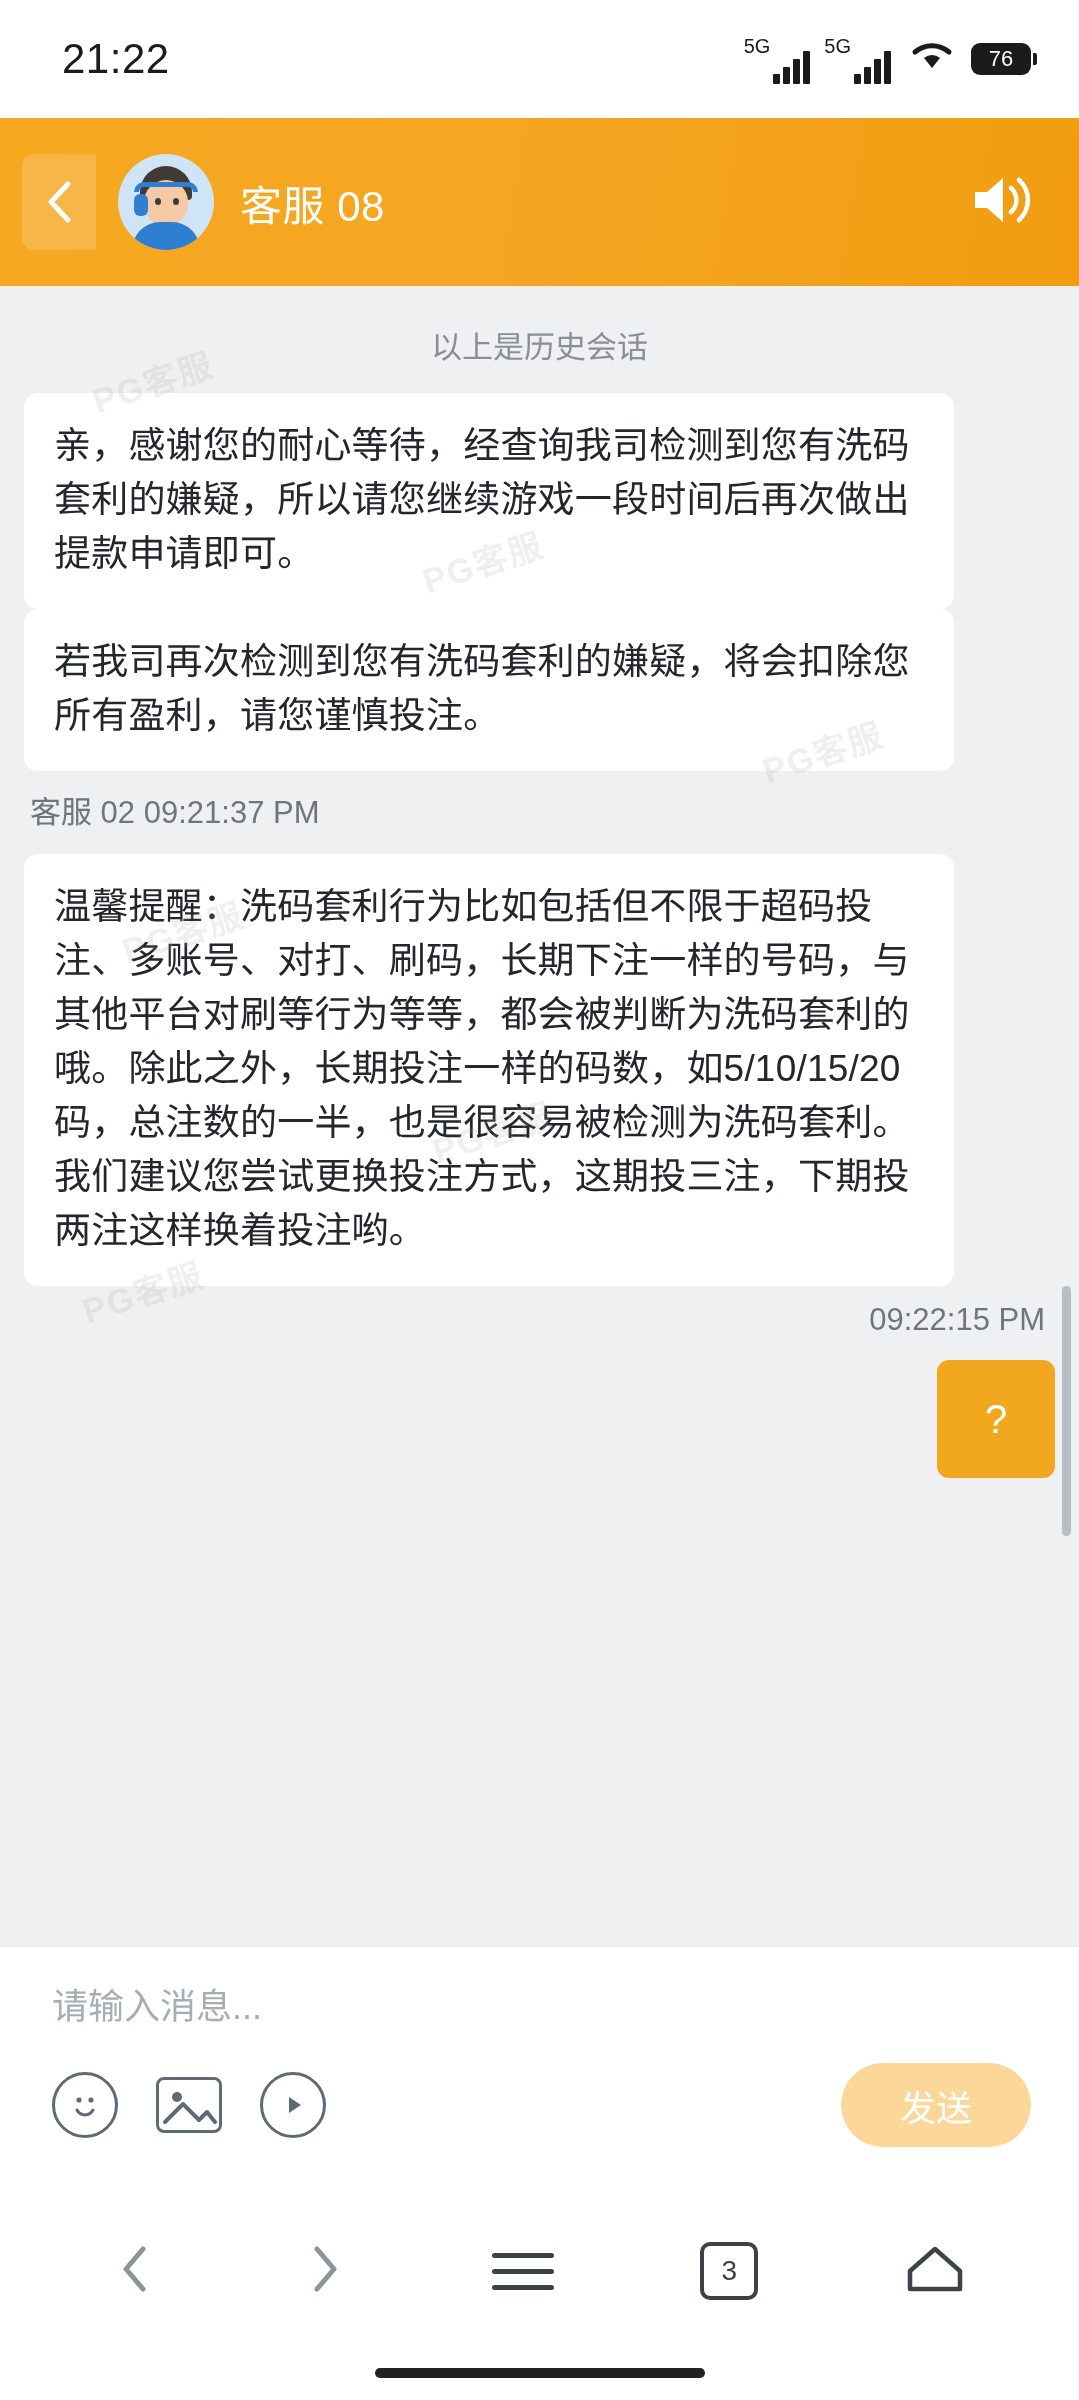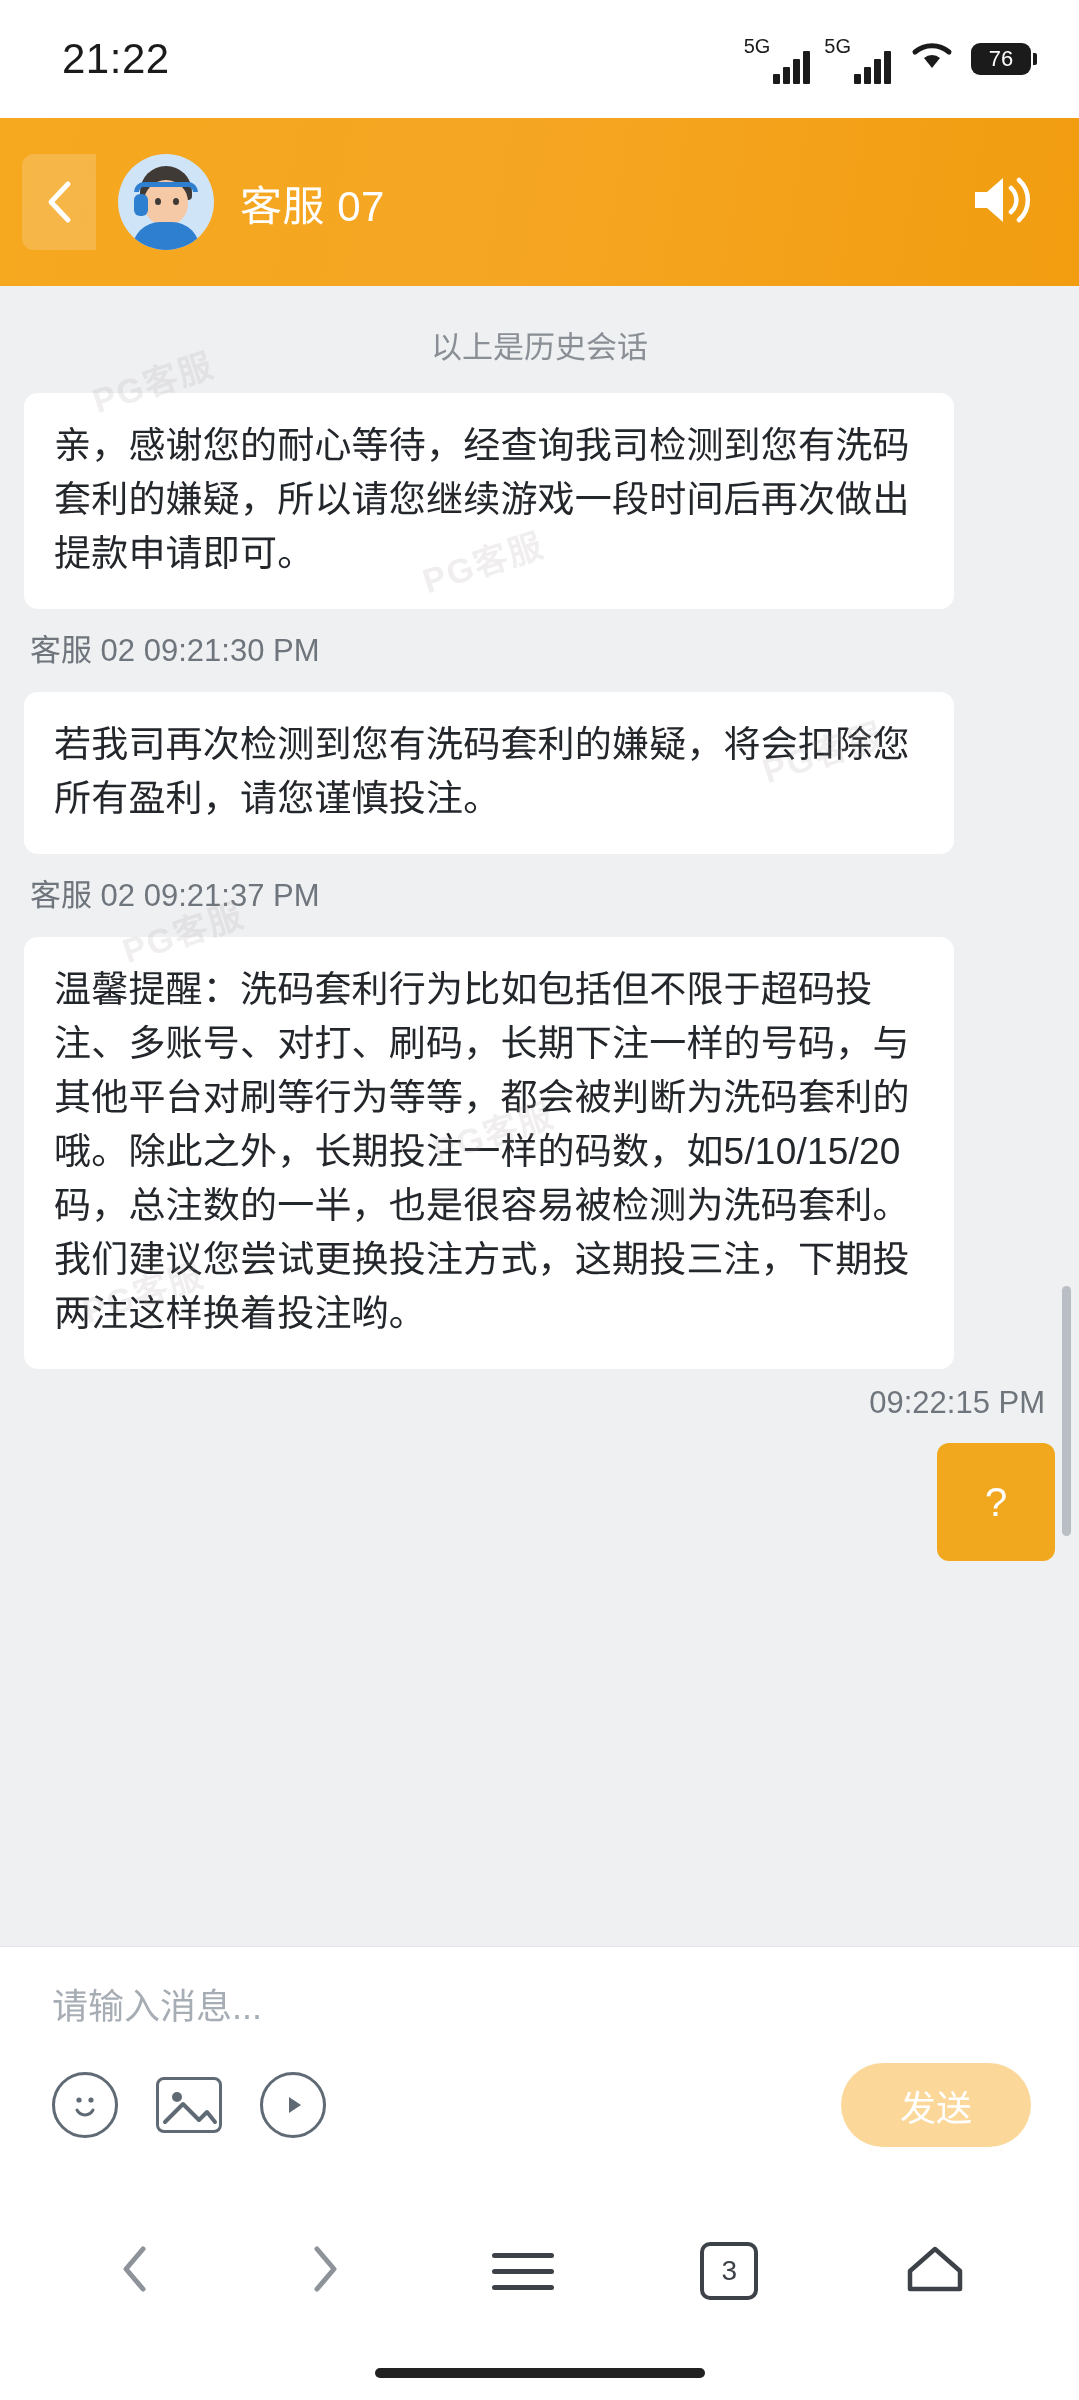--- a/index.html
+++ b/index.html
@@ -354,21 +354,21 @@
     </div>
     <div class="avatar">
       <div class="hair"></div>
       <div class="face"></div>
       <div class="eye l"></div>
       <div class="eye r"></div>
       <div class="band"></div>
       <div class="mic"></div>
       <div class="body"></div>
     </div>
-    <div class="agent-name">客服 07</div>
+    <div class="agent-name">客服 08</div>
     <div class="speaker-icon">
       <svg width="72" height="64" viewBox="0 0 72 64">
         <path d="M8 24h12l16-14v44L20 40H8z" fill="#ffffff"></path>
         <path d="M44 20a16 16 0 0 1 0 24" stroke="#ffffff" stroke-width="4.5" fill="none" stroke-linecap="round"></path>
         <path d="M52 12a27 27 0 0 1 0 40" stroke="#ffffff" stroke-width="4.5" fill="none" stroke-linecap="round"></path>
       </svg>
     </div>
   </div>
 
   <div class="chat-body">
@@ -376,21 +376,20 @@
     <div class="wm" style="left:90px; top:70px;">PG客服</div>
     <div class="wm" style="left:420px; top:250px;">PG客服</div>
     <div class="wm" style="left:760px; top:440px;">PG客服</div>
     <div class="wm" style="left:120px; top:620px;">PG客服</div>
     <div class="wm" style="left:430px; top:820px;">PG客服</div>
     <div class="wm" style="left:80px; top:980px;">PG客服</div>
 
     <div class="divider-text">以上是历史会话</div>
 
     <div class="bubble">亲，感谢您的耐心等待，经查询我司检测到您有洗码套利的嫌疑，所以请您继续游戏一段时间后再次做出提款申请即可。</div>
-    <div class="meta">客服 02 09:21:30 PM</div>
 
     <div class="bubble">若我司再次检测到您有洗码套利的嫌疑，将会扣除您所有盈利，请您谨慎投注。</div>
     <div class="meta">客服 02 09:21:37 PM</div>
 
     <div class="bubble">温馨提醒：洗码套利行为比如包括但不限于超码投注、多账号、对打、刷码，长期下注一样的号码，与其他平台对刷等行为等等，都会被判断为洗码套利的哦。除此之外，长期投注一样的码数，如5/10/15/20码，总注数的一半，也是很容易被检测为洗码套利。我们建议您尝试更换投注方式，这期投三注，下期投两注这样换着投注哟。</div>
     <div class="meta right">09:22:15 PM</div>
 
     <div class="out-row">
       <div class="out-bubble">?</div>
     </div>

